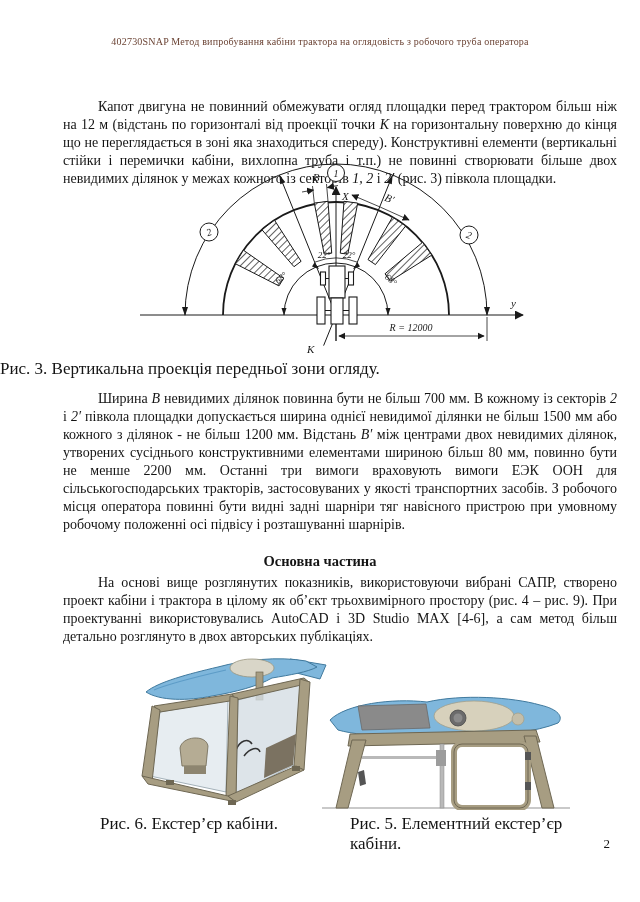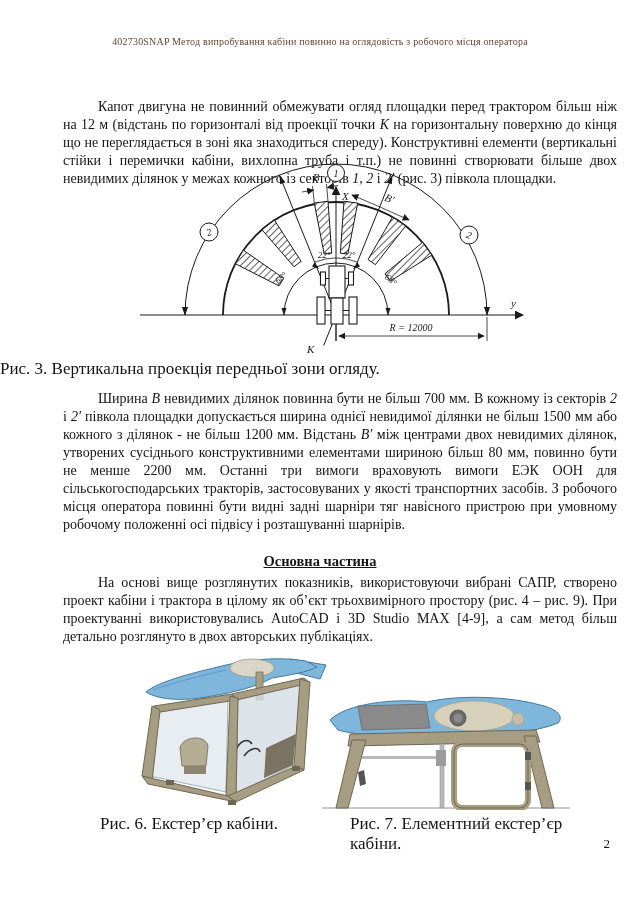--- a/index.html
+++ b/index.html
@@ -19,42 +19,42 @@
   }
   .p1 { top:52px;margin-top:46px; }
   .p2 { top:390px; }
   .p3 { top:574px; }
   .it { font-style:italic; }
   .fig3 { position:absolute; left:105px; top:160px; width:430px; height:197px; }
   .caption { font-size:17px; text-align:left; }
   .cap3 { position:absolute; left:0; top:359px; width:640px; }
   .section-heading {
     position:absolute; left:0; top:553px; width:640px;
-    text-align:center; font-weight:bold; font-size:14.5px;text-decoration:underline;
+    text-align:center; font-weight:bold; font-size:14.5px;
   }
   .fig4 { position:absolute; left:140px; top:652px; width:196px; height:158px; }
   .fig5 { position:absolute; left:322px; top:692px; width:248px; height:118px; }
   .cap4 { position:absolute; left:100px; top:814px; width:220px; }
   .cap5 { position:absolute; left:350px; top:814px; width:260px; }
   .page-number {
     position:absolute; left:580px; top:836px; width:30px;
     text-align:right; font-size:13px;
   }
   svg text { font-family:"Liberation Serif", serif; fill:#1a1a1a; }
   .dia-label { font-style:italic; font-size:11px; }
   .dia-small { font-style:italic; font-size:9px; }
   .dia-dim   { font-style:italic; font-size:10px; }
   .circ-num  { font-style:italic; font-size:10px; }
 </style>
 </head>
 <body>
 
 <div class="page">
 
-  <div class="running-header">402730SNAP Метод випробування кабіни повинно на оглядовість з робочого місця оператора</div>
+  <div class="running-header">402730SNAP Метод випробування кабіни трактора на оглядовість з робочого труба оператора</div>
 
   <p class="body-par p1"><span>Капот двигуна не повинний обмежувати огляд площадки перед трактором більш ніж на 12 м (відстань по горизонталі від проекції точки </span><span class="it">К</span><span> на горизонтальну поверхню до кінця що не переглядається в зоні яка знаходиться спереду). Конструктивні елементи (вертикальні стійки і перемички кабіни, вихлопна труба і т.п.) не повинні створювати більше двох невидимих ділянок у межах кожного із секторів </span><span class="it">1, 2</span><span> і </span><span class="it">2′</span><span> (рис. 3) півкола площадки.</span></p>
 
   <svg class="fig3" viewBox="0 0 430 197" xmlns="http://www.w3.org/2000/svg">
     <defs>
       <marker id="ah" viewBox="0 0 10 10" refX="9" refY="5" markerWidth="9" markerHeight="9" orient="auto">
         <path d="M0,0 L10,5 L0,10 z" fill="#1a1a1a"></path>
       </marker>
       <pattern id="hatch" width="5" height="5" patternUnits="userSpaceOnUse" patternTransform="rotate(45)">
         <rect width="5" height="5" fill="#ffffff"></rect>
@@ -147,21 +147,21 @@
     <text class="dia-small" x="284" y="122" text-anchor="middle" transform="rotate(42 284 122)">68°</text>
     <text class="dia-dim" x="306" y="171" text-anchor="middle">R = 12000</text>
   </svg>
 
   <div class="caption cap3">Рис. 3. Вертикальна проекція передньої зони огляду.</div>
 
   <p class="body-par p2"><span>Ширина </span><span class="it">В</span><span> невидимих ділянок повинна бути не більш 700 мм. В кожному із секторів </span><span class="it">2</span><span> і </span><span class="it">2′</span><span> півкола площадки допускається ширина однієї невидимої ділянки не більш 1500 мм або кожного з ділянок - не більш 1200 мм. Відстань </span><span class="it">В′</span><span> між центрами двох невидимих ділянок, утворених сусіднього конструктивними елементами шириною більш 80 мм, повинно бути не менше 2200 мм. Останні три вимоги враховують вимоги ЕЭК ООН для сільськогосподарських тракторів, застосовуваних у якості транспортних засобів. З робочого місця оператора повинні бути видні задні шарніри тяг навісного пристрою при умовному робочому положенні осі підвісу і розташуванні шарнірів.</span></p>
 
   <div class="section-heading">Основна частина</div>
 
-  <p class="body-par p3"><span>На основі вище розглянутих показників, використовуючи вибрані САПР, створено проект кабіни і трактора в цілому як об’єкт трьохвимірного простору (рис. 4 – рис. 9). При проектуванні використовувались AutoCAD і 3D Studio MAX [4-9], а сам метод більш детально розглянуто в двох авторських публікаціях.</span></p>
+  <p class="body-par p3"><span>На основі вище розглянутих показників, використовуючи вибрані САПР, створено проект кабіни і трактора в цілому як об’єкт трьохвимірного простору (рис. 4 – рис. 9). При проектуванні використовувались AutoCAD і 3D Studio MAX [4-6], а сам метод більш детально розглянуто в двох авторських публікаціях.</span></p>
 
   <svg class="fig4" viewBox="0 0 196 158" xmlns="http://www.w3.org/2000/svg">
     <g>
       <path d="M150 7 L 186 13 L 180 27 L 145 18 Z" fill="#7fb7dc" stroke="#417a9e" stroke-width="1"></path>
       <path d="M6 40 C 18 30 48 22 78 15 C 104 8 138 4 166 9 L 177 15 C 168 20 150 23 132 26 C 118 34 96 40 72 44 C 48 49 20 49 6 40 Z" fill="#7fb7dc" stroke="#417a9e" stroke-width="1"></path>
       <path d="M14 38 C 30 31 60 24 86 18" fill="none" stroke="#5d9cc7" stroke-width="1.2"></path>
       <ellipse cx="112" cy="16" rx="22" ry="9" fill="#d9d6c8" stroke="#9a957f" stroke-width="0.8"></ellipse>
       <rect x="116" y="20" width="7" height="28" fill="#a79d82" stroke="#6e6753" stroke-width="0.7"></rect>
     </g>
     <g>
@@ -212,17 +212,17 @@
       <rect x="118" y="52" width="4" height="64" fill="#b9b9b9" stroke="#8a8a8a" stroke-width="0.5"></rect>
       <rect x="40" y="64" width="82" height="3" fill="#b9b9b9"></rect>
       <rect x="114" y="58" width="10" height="16" fill="#9c9c9c"></rect>
       <polygon points="36,80 42,78 44,92 38,94" fill="#555555"></polygon>
       <rect x="203" y="60" width="6" height="8" fill="#555555"></rect>
       <rect x="203" y="90" width="6" height="8" fill="#555555"></rect>
     </g>
   </svg>
 
   <div class="caption cap4">Рис. 6. Екстер’єр кабіни.</div>
-  <div class="caption cap5">Рис. 7. Елементний екстер’єр кабіни.</div>
+  <div class="caption cap5">Рис. 5. Елементний екстер’єр кабіни.</div>
 
   <div class="page-number">2</div>
 
 </div>
 
 </body></html>

